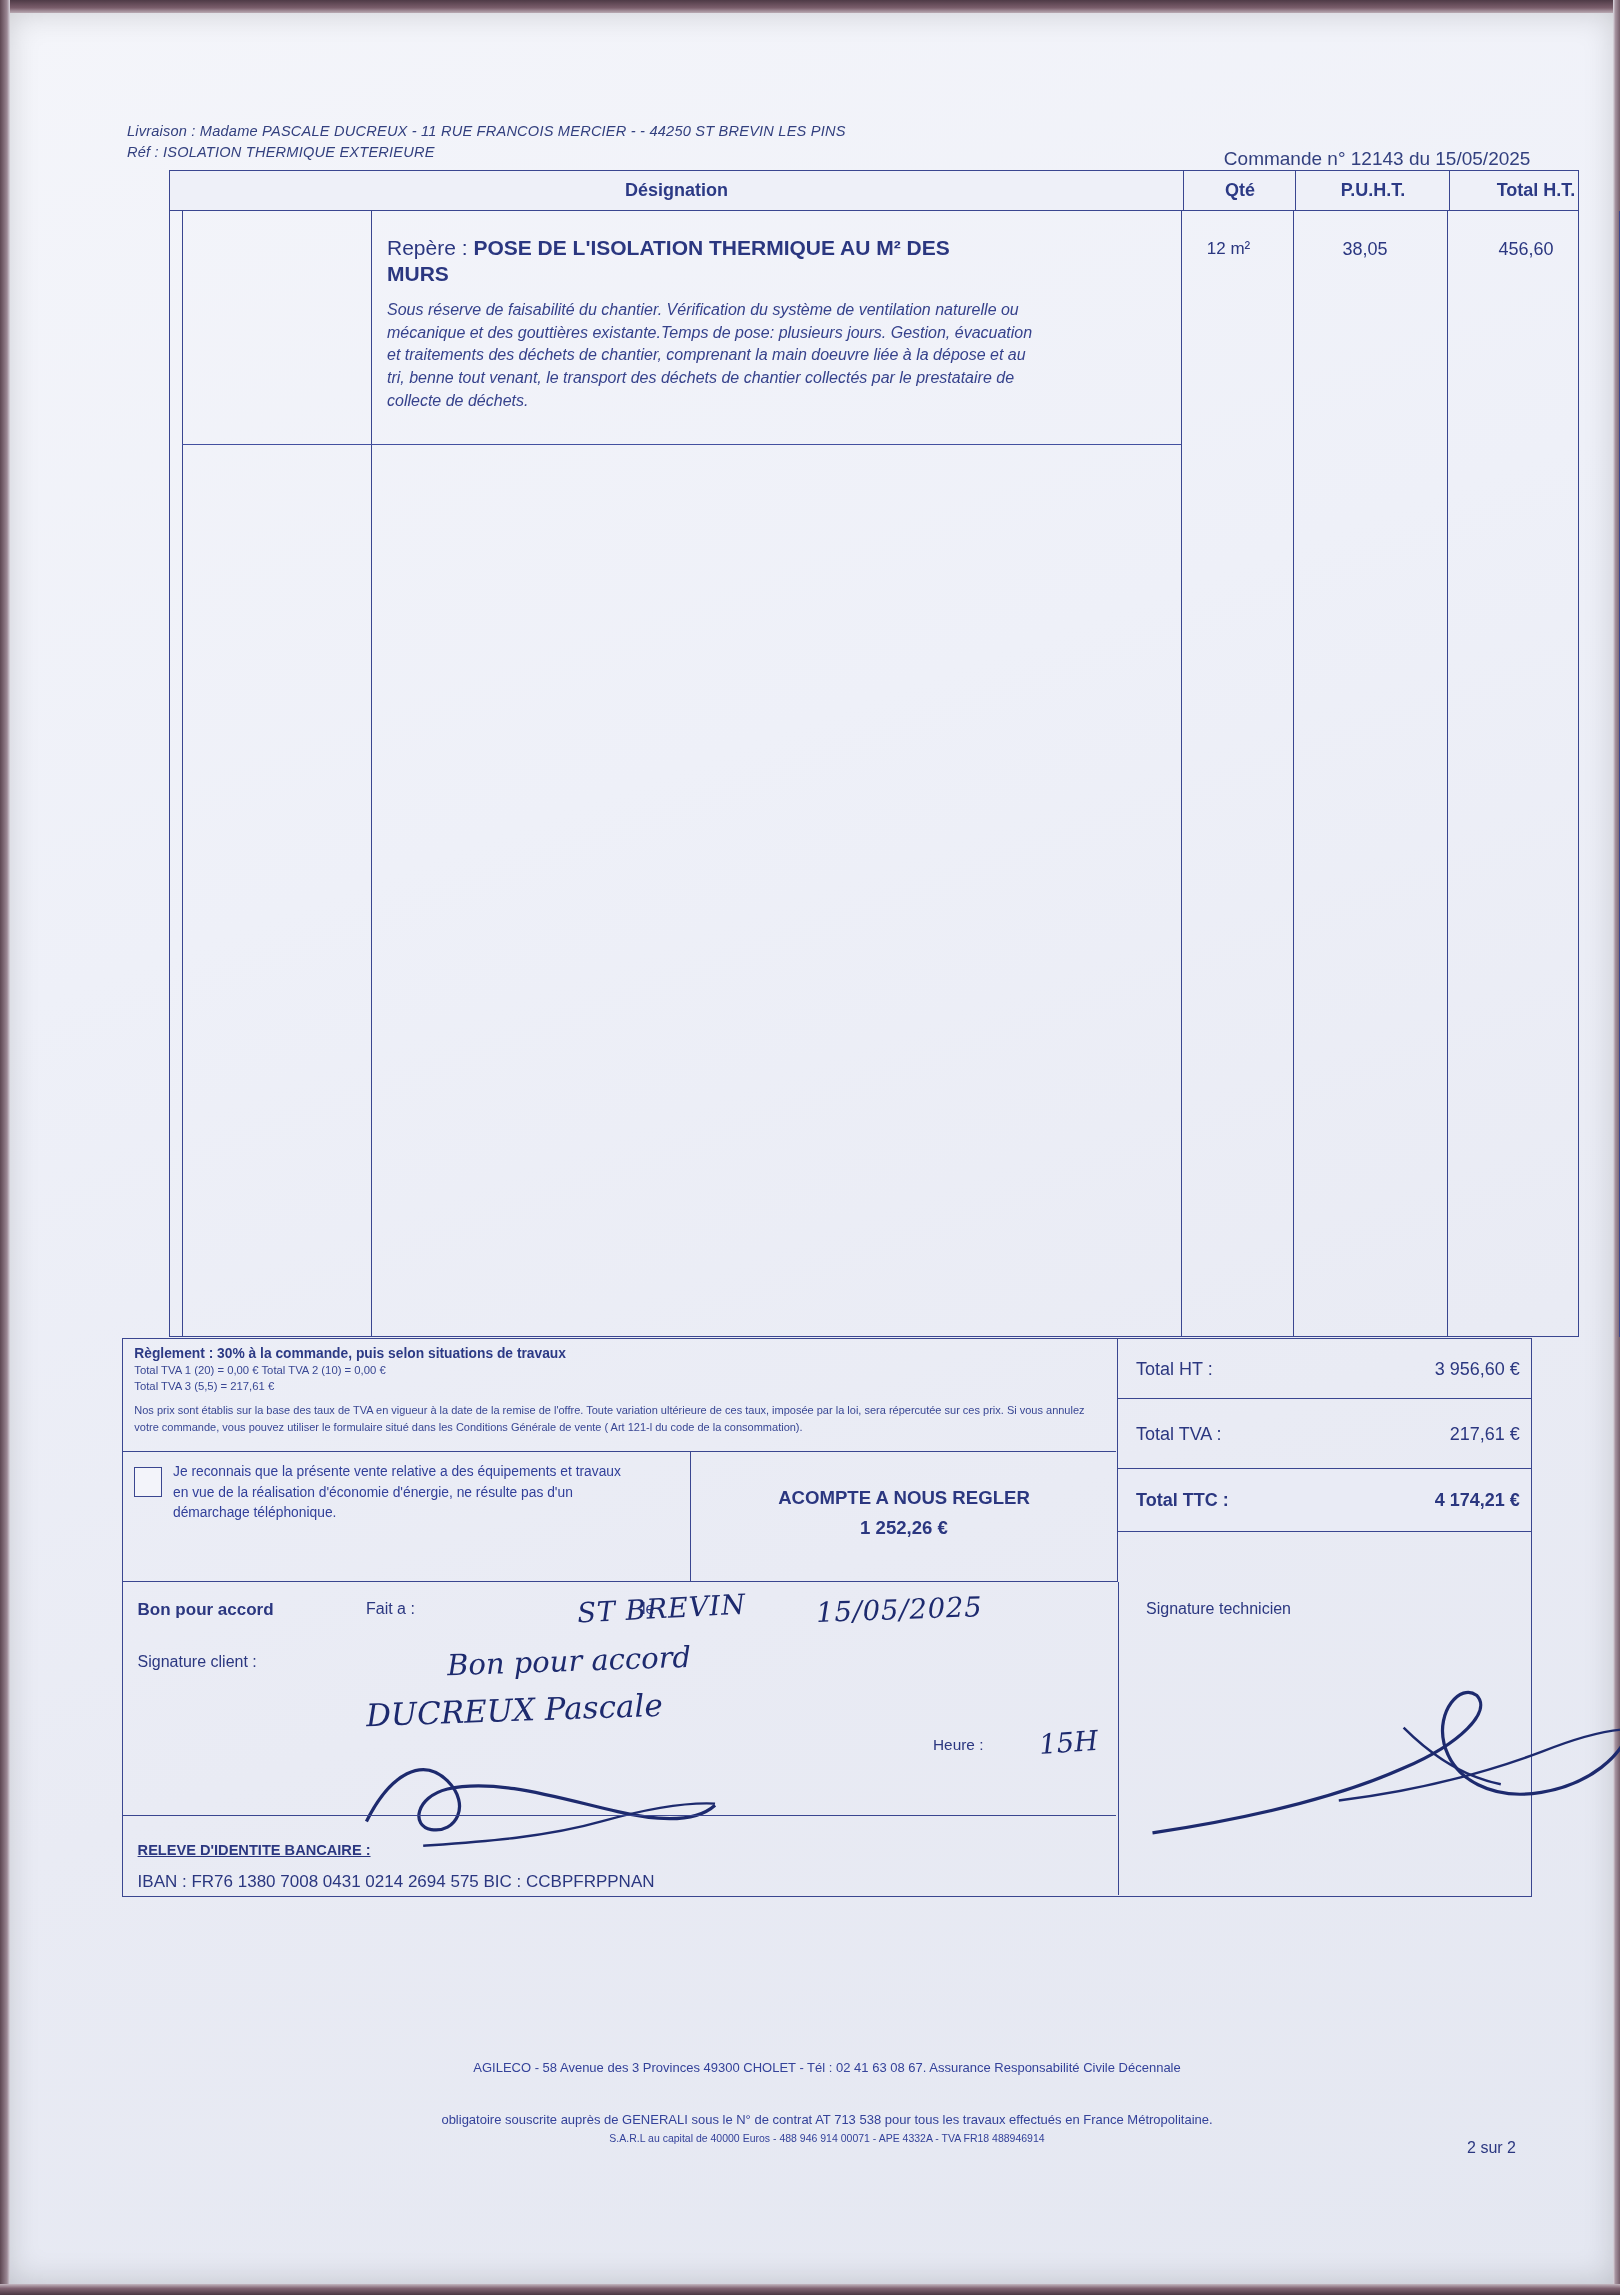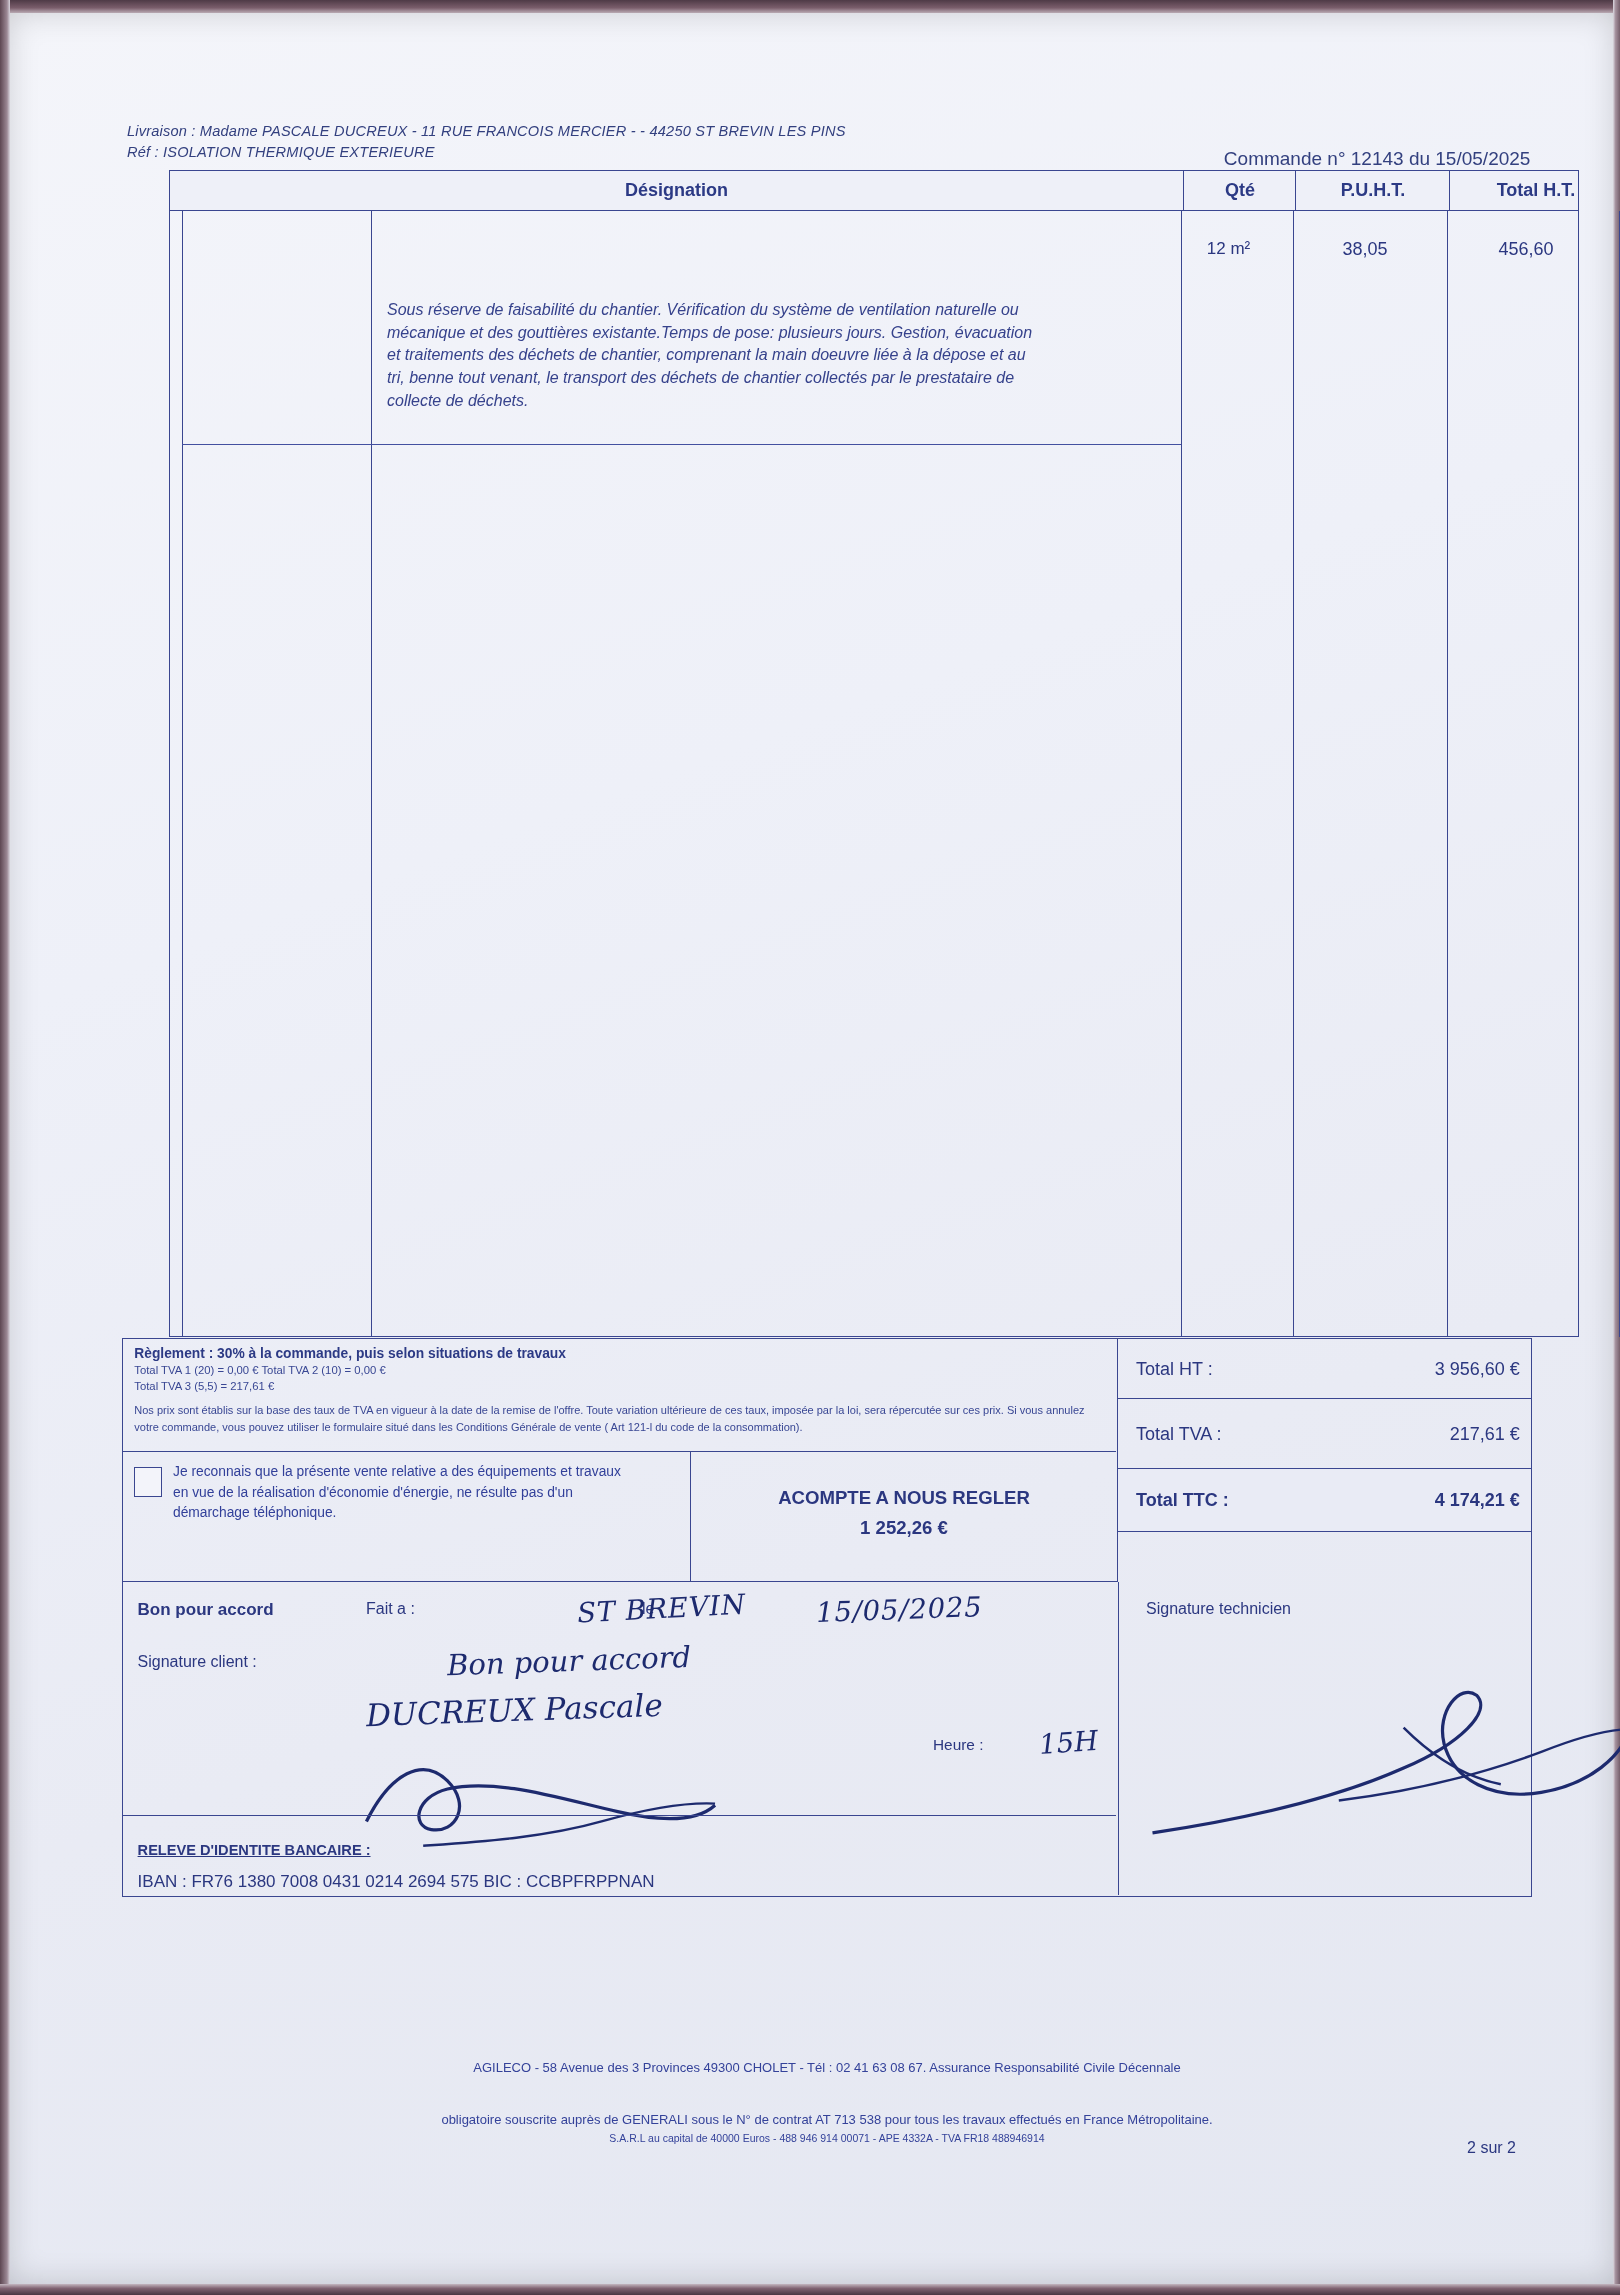--- a/index.html
+++ b/index.html
@@ -307,20 +307,24 @@
       </div>
       <div class="tbody">
         <div class="vline" style="left:12px;"></div>
         <div class="vline" style="left:201px;"></div>
         <div class="vline" style="left:1011px;"></div>
         <div class="vline" style="left:1123px;"></div>
         <div class="vline" style="left:1277px;"></div>
         <div class="vline" style="left:1449px; top:0; height:1126px;"></div>
         <div class="hline-sub" style="left:12px; top:233px; width:999px;"></div>
 
+        <div class="item-title">
+          <span>Repère :</span>
+          <b>POSE DE L'ISOLATION THERMIQUE AU M² DES MURS</b>
+        </div>
         <div class="item-desc">Sous réserve de faisabilité du chantier. Vérification du système de ventilation naturelle ou mécanique et des gouttières existante.Temps de pose: plusieurs jours.  Gestion, évacuation et traitements des déchets de chantier, comprenant la main doeuvre liée à la dépose et au tri, benne tout venant, le transport des déchets de chantier collectés par le prestataire de collecte de déchets.</div>
         <div class="cell-qte">12 m²</div>
         <div class="cell-pu">38,05</div>
         <div class="cell-tot">456,60</div>
         <div class="cell-tva">5,5</div>
       </div>
     </div>
 
     <div class="bottom">
 

